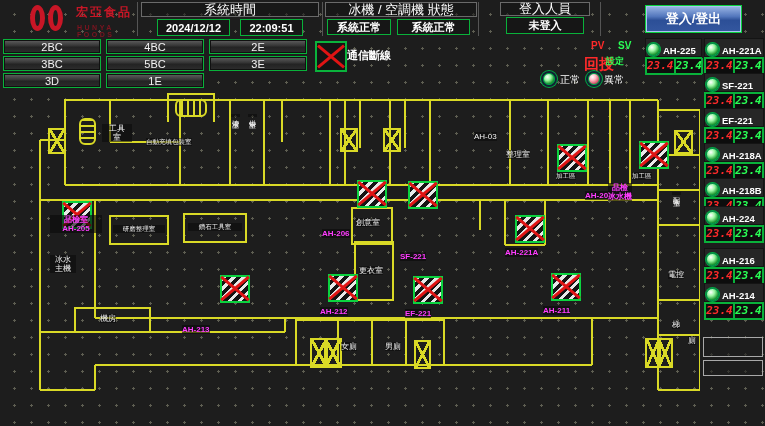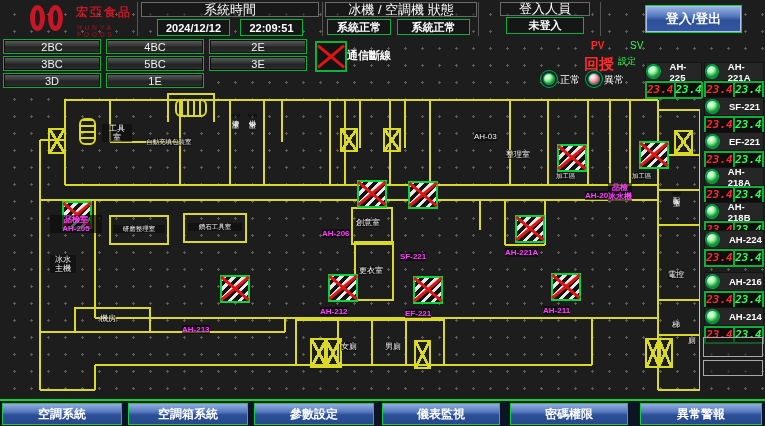--- a/index.html
+++ b/index.html
@@ -31,26 +31,26 @@
   
   .redx{border:2px solid #0ab33c;background:#141414;position:absolute;}
   .redx::before,.redx::after{content:"";position:absolute;left:-3px;right:-3px;top:50%;
     height:3px;margin-top:-2px;background:#e01414;}
   .redx::before{transform:rotate(40deg);} .redx::after{transform:rotate(-40deg);}
   .legend-txt{font-size:11px;font-weight:bold;color:#fff;}
   .lamp{display:inline-block;width:12px;height:12px;border-radius:50%;
     background:radial-gradient(circle at 35% 30%,#fff,#9cf7a4 35%,#1f9b33 70%,#063c10);
     border:1px solid #0a5;box-shadow:0 0 0 2px #123,0 0 0 3px #0a4;}
   .lamp.pink{background:radial-gradient(circle at 35% 30%,#fff,#ffb9c4 35%,#d4556a 70%,#52101c);}
-  .pv-lab{color:#ff2a2a;font-weight:bold;} .sv-lab{color:#2aff55;font-weight:normal;margin-left:12px;}
+  .pv-lab{color:#ff2a2a;font-weight:bold;} .sv-lab{color:#2aff55;font-weight:bold;}
 
   
   .unit{cursor:pointer;}
-  .u-name{height:17px;display:flex;align-items:center;gap:10px;padding-left:1px;
-    background:#262626;border:1px solid #141414;margin-top:24px;}
+  .u-name{height:17px;display:flex;align-items:flex-end;gap:3px;padding-left:1px;
+    background:#262626;border:1px solid #141414;}
   .u-name .lamp{width:11px;height:11px;box-shadow:0 0 0 1px #0a4;}
   .u-label{color:#fff;font-weight:bold;font-size:9.5px;letter-spacing:0;}
   .u-vals{display:flex;height:16px;border:1px solid #09b13a;background:#0d0d0d;}
   .dig{flex:1;font-family:"DejaVu Sans Mono",monospace;font-weight:bold;font-style:italic;
     font-size:11px;text-align:center;line-height:14px;border:1px solid #09b13a;}
   .dig.pv{color:#ff2a2a;} .dig.sv{color:#2aff55;}
   .emptybox{border:1px solid #a9a9a9;background:rgba(30,30,30,.6);}
 
   
   .plan{left:0;top:90px;width:700px;height:310px;}
@@ -308,22 +308,14 @@
     </div>
     <div class="u-vals">
       <span class="dig pv">23.4</span>
       <span class="dig sv">23.4</span>
     </div>
   </div>
 
   <div class="abs emptybox" style="left:703px;top:337px;width:60px;height:20px"></div>
   <div class="abs emptybox" style="left:703px;top:360px;width:60px;height:16px"></div>
 
-  <div class="abs nav">
-    <button class="navbtn" style="left:2px;width:120px">空調系統</button>
-    <button class="navbtn" style="left:128px;width:120px">空調箱系統</button>
-    <button class="navbtn" style="left:254px;width:120px">參數設定</button>
-    <button class="navbtn" style="left:382px;width:118px">儀表監視</button>
-    <button class="navbtn" style="left:510px;width:118px">密碼權限</button>
-    <button class="navbtn" style="left:640px;width:122px">異常警報</button>
-  </div>
 
 </div>
 
 </body></html>

